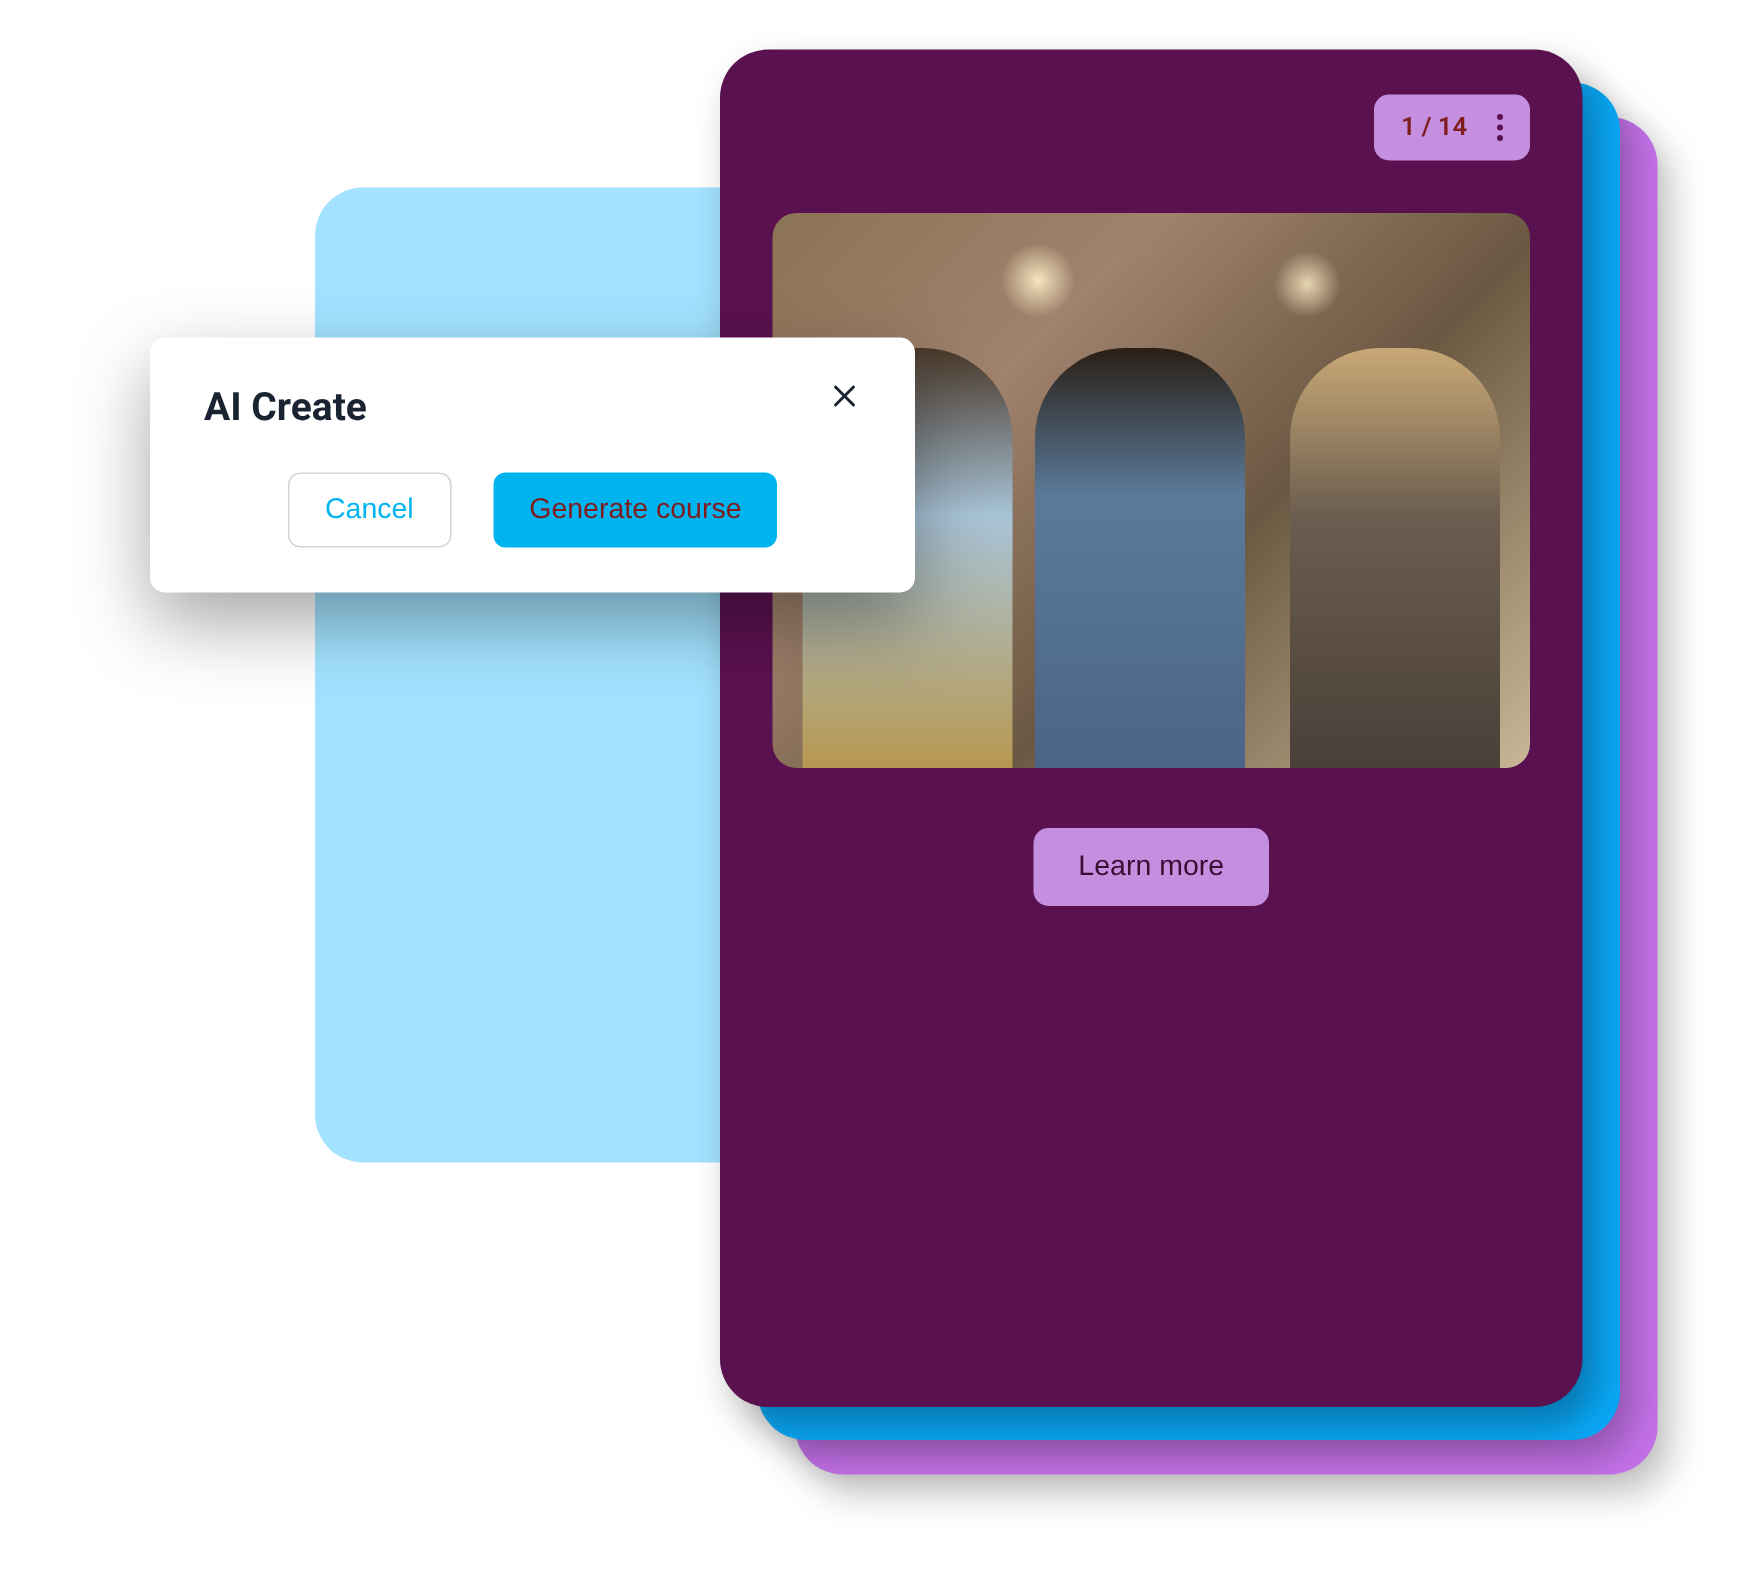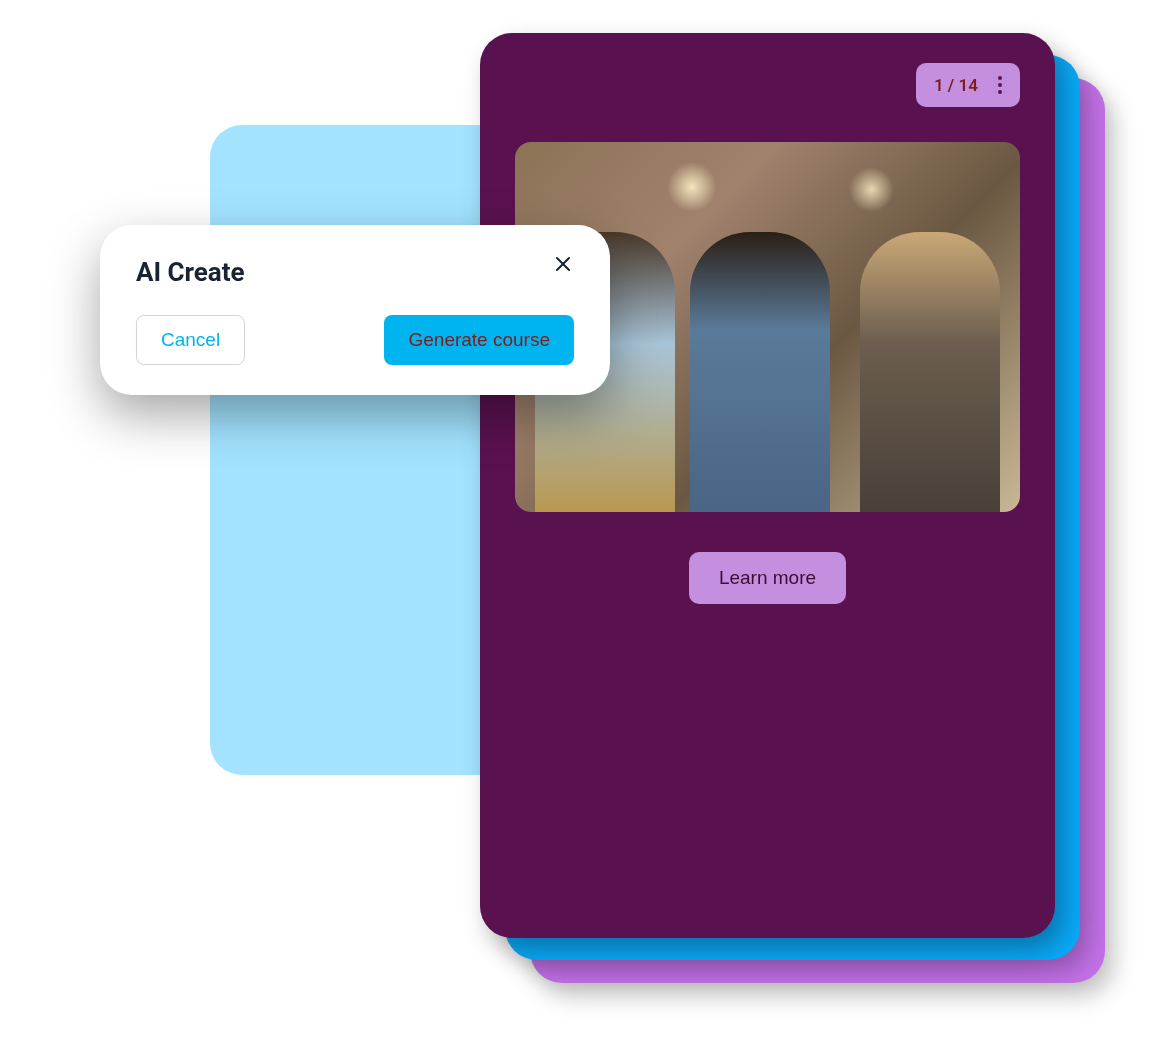--- a/index.html
+++ b/index.html
@@ -174,21 +174,21 @@
       font-weight: 500;
       cursor: pointer;
     }
     
     .dialog {
       position: absolute;
       top: 225px;
       left: 100px;
       width: 510px;
       background: white;
-      border-radius: 32px;
+      border-radius: 10px;
       box-shadow: 0 20px 50px rgba(0,0,0,0.35);
       padding: 32px 36px 30px;
     }
     
     .dialog-header {
       display: flex;
       justify-content: space-between;
       align-items: flex-start;
       margin-bottom: 28px;
     }
@@ -222,21 +222,21 @@
       font-size: 19px;
       color: #1a2332;
       font-family: inherit;
       resize: none;
       outline: none;
       margin-bottom: 26px;
     }
     
     .dialog-actions {
       display: flex;
-      justify-content: space-between;
+      justify-content: center;
       gap: 28px;
     }
     
     .cancel-btn {
       background: white;
       color: #00b4f0;
       border: 1px solid #d0d5dd;
       border-radius: 8px;
       padding: 13px 24px;
       font-size: 19px;

